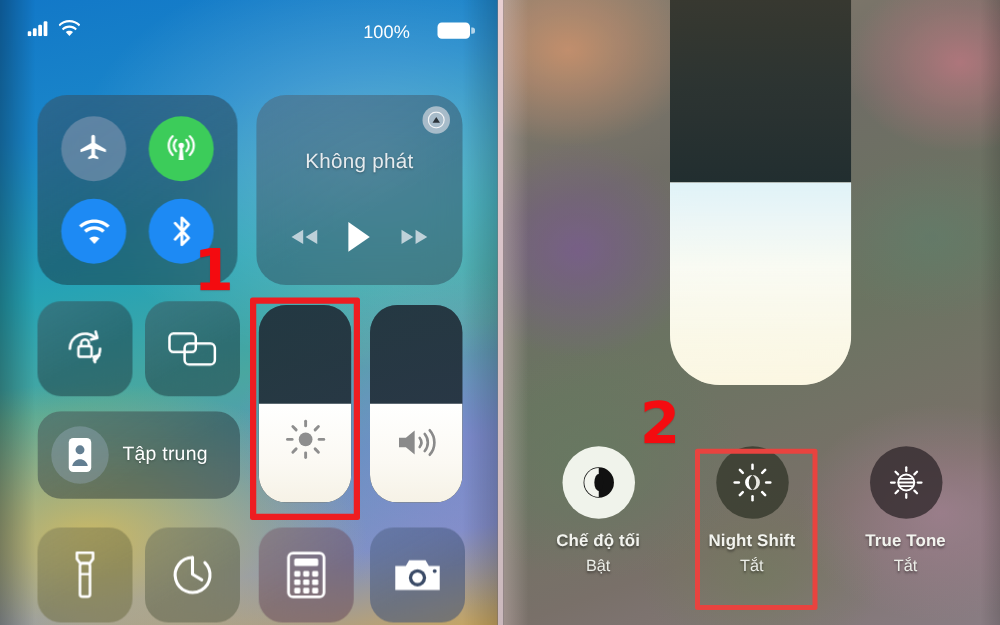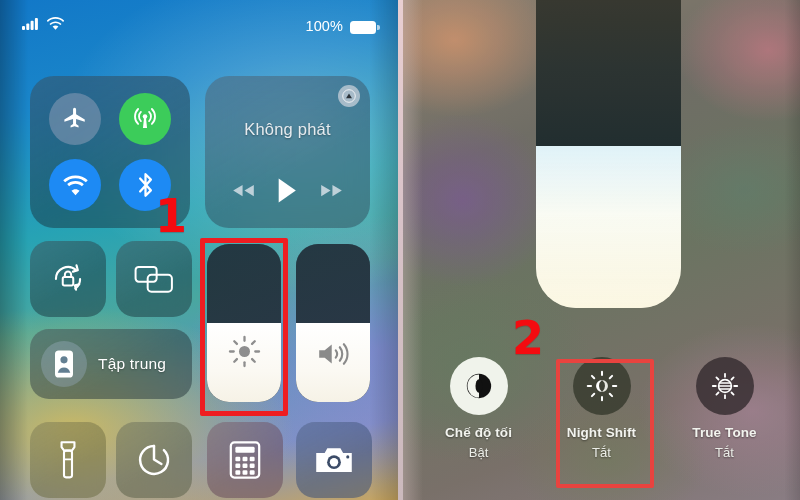--- a/index.html
+++ b/index.html
@@ -28,21 +28,21 @@
     background: linear-gradient(90deg, rgba(0,0,0,0.28) 0%, rgba(0,0,0,0) 7%, rgba(0,0,0,0) 93%, rgba(0,0,0,0.18) 100%);
   }
 
   
   .statusbar {
     position: absolute; top: 0; left: 0; right: 0; height: 52px;
     display: flex; align-items: center; justify-content: space-between;
     padding: 0 22px; color: #fff; z-index: 4;
   }
   .sb-left { display: flex; align-items: flex-end; gap: 7px; height: 16px; }
-  .sb-right { display: flex; align-items: flex-end; gap: 7px; }
+  .sb-right { display: flex; align-items: flex-start; gap: 22px; }
   .bat-pct { font-size: 14.5px; font-weight: 500; letter-spacing: .1px; color:#fff; }
   .bat {
     position: relative; width: 26px; height: 13px; border-radius: 3.5px;
     background: #fff;
   }
   .bat::after{
     content:""; position:absolute; right:-3.5px; top:4px; width:2.5px; height:5px;
     border-radius:0 2px 2px 0; background: rgba(255,255,255,0.65);
   }
 

